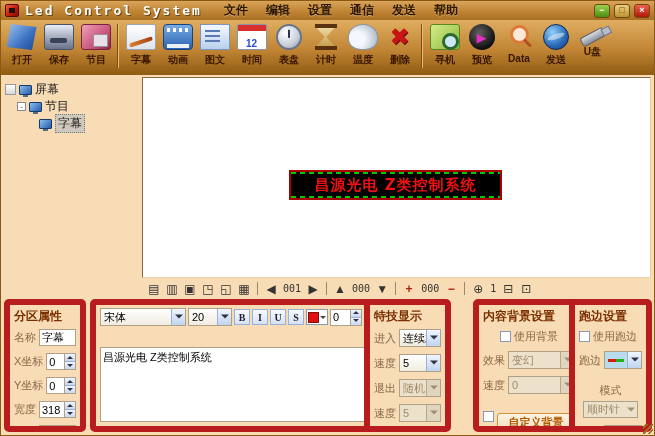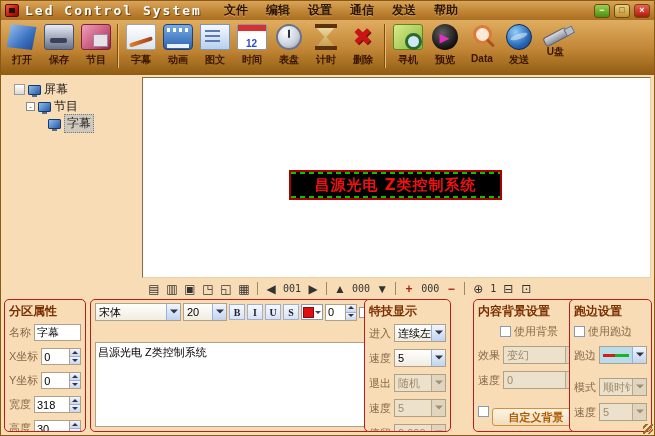--- a/index.html
+++ b/index.html
@@ -60,21 +60,21 @@
   .ic-data::after { content:""; position:absolute; right:5px; bottom:2px; width:3px; height:10px; background:#b05020; transform:rotate(-45deg); border-radius:2px; }
   .ic-preview { width:26px; margin:0 auto; background:radial-gradient(circle at 40% 35%,#606060,#101010 70%); border-radius:50%; }
   .ic-preview::after { content:"▶"; position:absolute; inset:0; display:flex; align-items:center; justify-content:center; color:#e030c0; font-size:13px; }
   .ic-send { width:26px; margin:0 auto; background:radial-gradient(circle at 35% 30%,#90d0f8,#2868b8 60%,#123a78); border-radius:50%; border:1px solid #0a2a58; }
   .ic-send::after { content:""; position:absolute; left:3px; top:9px; right:3px; height:5px; background:rgba(255,255,255,.45); border-radius:50%; transform:rotate(-18deg); }
   .ic-usb { width:26px; height:10px; margin:8px auto 0; background:linear-gradient(#d8dce4,#888e9c); border:1px solid #5a6070; border-radius:3px; transform:rotate(-28deg); }
   .ic-usb::after { content:""; position:absolute; right:-7px; top:1px; width:7px; height:6px; background:#b8bec8; border:1px solid #6a7080; }
 
   
   .tree { position:absolute; left:2px; top:76px; width:137px; bottom:140px; font-size:12px; color:#1a1a1a; padding:4px 2px; }
-  .trow { display:flex; align-items:center; height:17px; gap:3px; white-space:nowrap;margin-left:9px; }
+  .trow { display:flex; align-items:center; height:17px; gap:3px; white-space:nowrap; }
   .expander { width:9px; height:9px; border:1px solid #8a8a8a; background:#fff; font-size:8px; line-height:7px; text-align:center; color:#333; flex:none; }
   .mon { width:13px; height:10px; border:1px solid #123a6a; background:linear-gradient(135deg,#8ac0f0,#2858a8); border-radius:1px; flex:none; position:relative; }
   .mon::after { content:""; position:absolute; left:3px; bottom:-3px; width:5px; height:2px; background:#5a6a7a; }
   .chk-root { width:11px; height:11px; border:1px solid #9a9a9a; background:linear-gradient(#fff,#d8d8d8); flex:none; }
   .tsel { background:#cfc9bd; border:1px dotted #7a7a7a; padding:0 2px; }
 
   
   .canvas { position:absolute; left:141px; top:76px; right:3px; height:201px; background:#ffffff;
     border-top:1px solid #8a6a40; border-left:1px solid #8a6a40; border-right:1px solid #e8d0a8; border-bottom:1px solid #e8d0a8; }
   .led { position:absolute; left:146px; top:92px; width:213px; height:30px; background:#000;
@@ -85,21 +85,21 @@
   .led-text { color:#ee1111; font-weight:bold; font-size:15px; letter-spacing:1px; white-space:nowrap; font-family:"DejaVu Sans",sans-serif; }
 
   
   .strip { position:absolute; left:145px; top:279px; height:17px; display:flex; align-items:center; gap:2px; font-size:11px; color:#222; }
   .sbtn { width:16px; height:15px; display:flex; align-items:center; justify-content:center; font-size:12px; color:#333; line-height:1; }
   .ssep { width:1px; height:13px; background:#9a8a6a; margin:0 3px; }
   .sval { font-size:10px; font-family:"DejaVu Sans Mono",monospace; color:#333; padding:0 2px; }
   .sbtn.red { color:#b02010; font-weight:bold; }
 
   
-  .gbox { position:absolute; top:298px; bottom:3px; border:1px solid #b91c1c; border-radius:5px; padding:3px 4px; background:#f7dcb6; overflow:hidden; }
+  .gbox { position:absolute; top:298px; bottom:3px; border:6px solid #b91c1c; border-radius:5px; padding:3px 4px; background:#f7dcb6; overflow:hidden; }
   .gtitle { font-size:12px; font-weight:bold; color:#7b2f00; margin-bottom:4px; white-space:nowrap; }
   .frow { display:flex; align-items:center; gap:3px; margin-bottom:7px; }
   .flabel { font-size:11px; color:#8a6a4a; white-space:nowrap; flex:none; }
   .tin { height:17px; border:1px solid #b0a088; background:#fff; font-size:11px; padding:0 2px; width:100%; font-family:inherit; }
   .spinbox { display:flex; height:17px; border:1px solid #b0a088; background:#fff; flex:1; min-width:0; }
   .spinbox input { border:0; width:100%; min-width:0; font-size:11px; padding:0 2px; font-family:inherit; }
   .spin { width:11px; flex:none; display:flex; flex-direction:column; border-left:1px solid #b0a088; }
   .spin i { flex:1; background:linear-gradient(#f0f6ff,#c8d8f0); border-bottom:1px solid #9ab0d8; position:relative; }
   .spin i:last-child { border-bottom:0; }
   .spin i::after { content:""; position:absolute; left:50%; top:50%; transform:translate(-50%,-50%); border:3px solid transparent; }
@@ -182,20 +182,24 @@
     </div>
     <div class="tbtn">
       <div class="ticon ic-clock"></div>
       <span class="tlabel">表盘</span>
     </div>
     <div class="tbtn">
       <div class="ticon ic-timer"></div>
       <span class="tlabel">计时</span>
     </div>
     <div class="tbtn">
+      <div class="ticon ic-temp"></div>
+      <span class="tlabel">温度</span>
+    </div>
+    <div class="tbtn">
       <div class="ticon ic-delete"></div>
       <span class="tlabel">删除</span>
     </div>
     <div class="tsep"></div>
     <div class="tbtn">
       <div class="ticon ic-find"></div>
       <span class="tlabel">寻机</span>
     </div>
     <div class="tbtn">
       <div class="ticon ic-preview"></div>
@@ -414,21 +418,21 @@
       <span class="cbx"></span>
       <span class="clabel">使用跑边</span>
     </div>
     <div class="frow" style="margin-bottom:14px;">
       <span class="flabel">跑边</span>
       <span class="linesel">
           <span class="lprev"></span>
           <span class="dda"></span>
         </span>
     </div>
-    <div class="frow" style="">
+    <div class="frow" style="flex-direction:column;">
       <span class="flabel">模式</span>
       <span class="sel dis">
           <span class="stext">顺时针</span>
           <span class="dda"></span>
         </span>
     </div>
     <div class="frow">
       <span class="flabel">速度</span>
       <span class="sel dis">
           <span class="stext">5</span>

